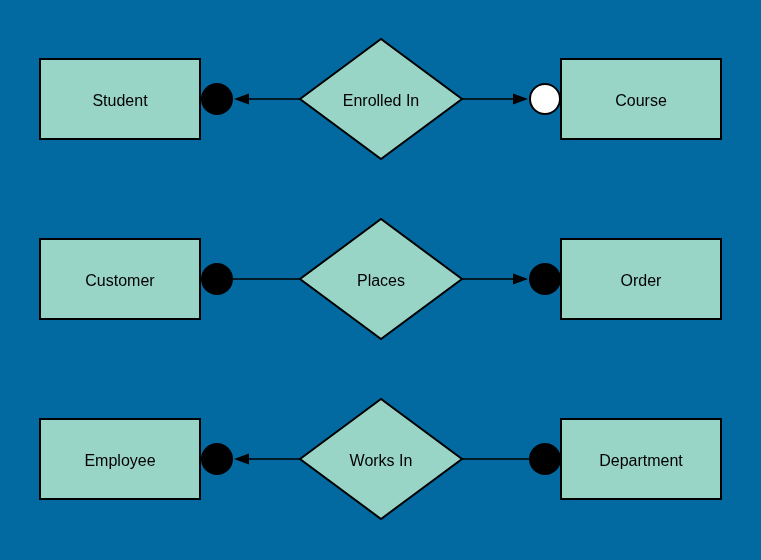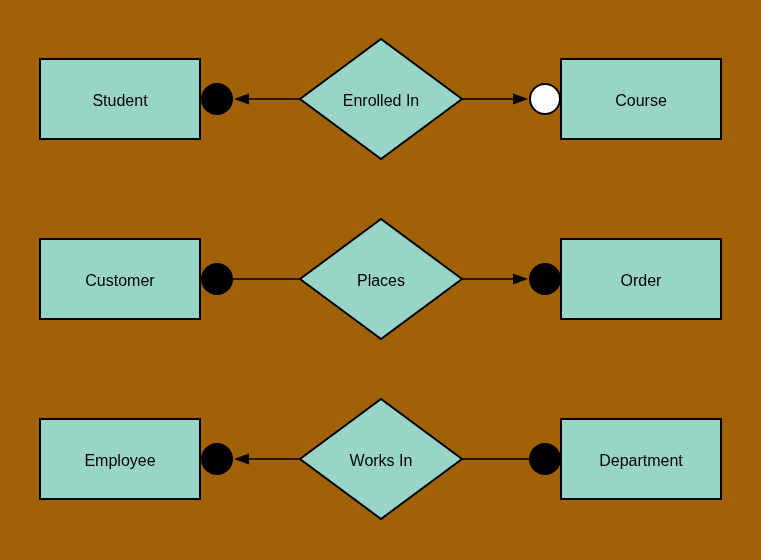--- a/index.html
+++ b/index.html
@@ -7,21 +7,21 @@
     padding: 0;
     background: #ffffff;
     width: 761px;
     height: 560px;
     overflow: hidden;
   }
   .canvas {
     position: relative;
     width: 761px;
     height: 560px;
-    background: #a16207;
+    background: #0369a1;
   }
   svg { display: block; }
   .entity, .diamond {
     stroke: #000000;
     stroke-width: 2;
   }
   .lbl {
     font-family: "Liberation Sans", sans-serif;
     font-size: 16px;
     fill: #000000;

